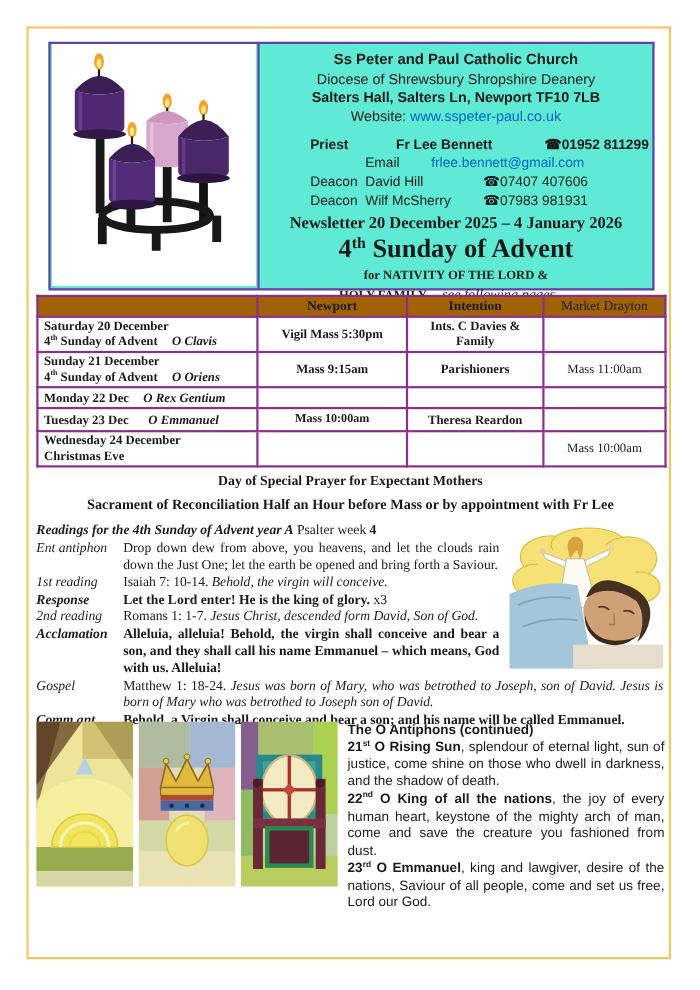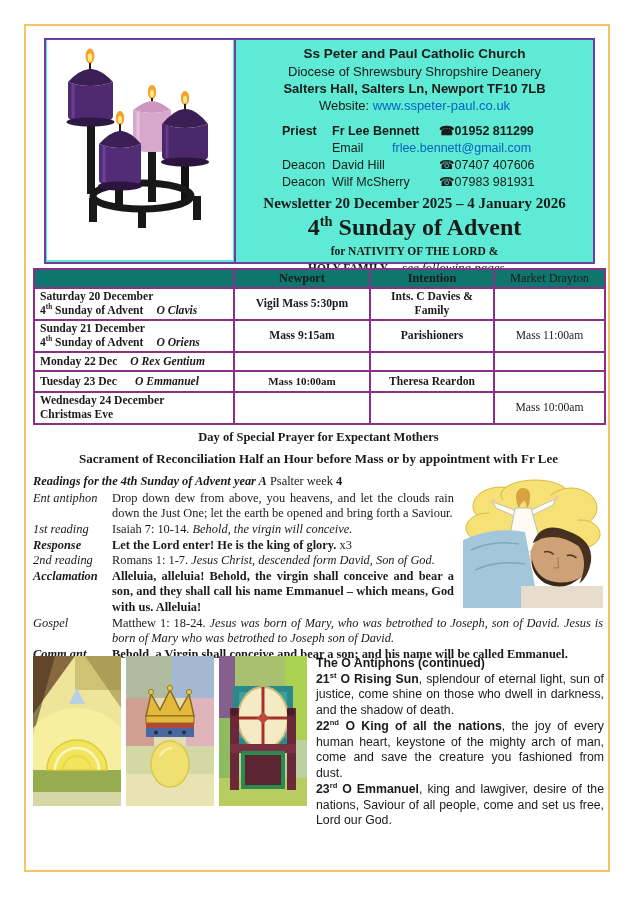--- a/index.html
+++ b/index.html
@@ -19,40 +19,40 @@
                font-size:13px; padding-top:5px; line-height:1.32; }
   .church-name { font-weight:bold; font-size:13.5px; }
   .bold { font-weight:bold; }
   a.link { color:#0563C1; cursor:pointer; }
 
   .contact-grid { margin:9px 0 0 46px; text-align:left; font-size:12.5px; line-height:1.34; }
   .c-row { display:flex; }
   .c-role { width:50px; }
   .c-name { width:107px; }
   .c-phone { flex:1; }
-  .c-row.priest { font-weight:bold; }
+  .c-row.priest { font-weight:bold;gap:28px; }
   .email-spacer { display:inline-block; width:50px; }
   .email-label { display:inline-block; width:48px; }
 
   .newsletter-line { font-family:"Liberation Serif", serif; font-weight:bold;
                      font-size:15px; margin-top:4px; }
   .main-title { font-family:"Liberation Serif", serif; font-weight:bold; font-size:24px;
                 line-height:1.15; }
   .main-title sup { font-size:0.6em; vertical-align:super; line-height:0; }
   .subtitle { font-family:"Liberation Serif", serif; font-weight:bold; font-size:11.5px;
               line-height:1.25; margin-top:2px; }
   .subtitle-note { font-weight:normal; font-style:italic; font-size:13px; margin-left:14px; }
 
   
   table.mass-table { position:absolute; left:33px; top:268px; width:571px;
                      border-collapse:collapse; font-size:11.6px; font-weight:bold;
                      table-layout:fixed; }
   .mass-table th, .mass-table td { border:2px solid #8B2F8B; padding:1px 3px;
                      text-align:center; vertical-align:middle; line-height:1.2; }
-  .mass-table thead th { background:#0f766e; height:19px; font-size:12.3px; }
+  .mass-table thead th { background:#a16207; height:19px; font-size:12.3px; }
   .mass-table th.md-head { font-weight:normal; }
   .day-cell { text-align:left !important; padding-left:5px !important; }
   .oant { font-style:italic; margin-left:13px; }
   sup.small { font-size:0.62em; vertical-align:super; line-height:0; }
   .md-cell { font-weight:normal; }
   .nb-small { font-size:11px; }
   tr.h32 td { height:32px; } tr.h19 td { height:19px; } tr.h21 td { height:21px; }
 
   
   .notice { position:absolute; left:33px; width:571px; text-align:center; font-weight:bold; }

